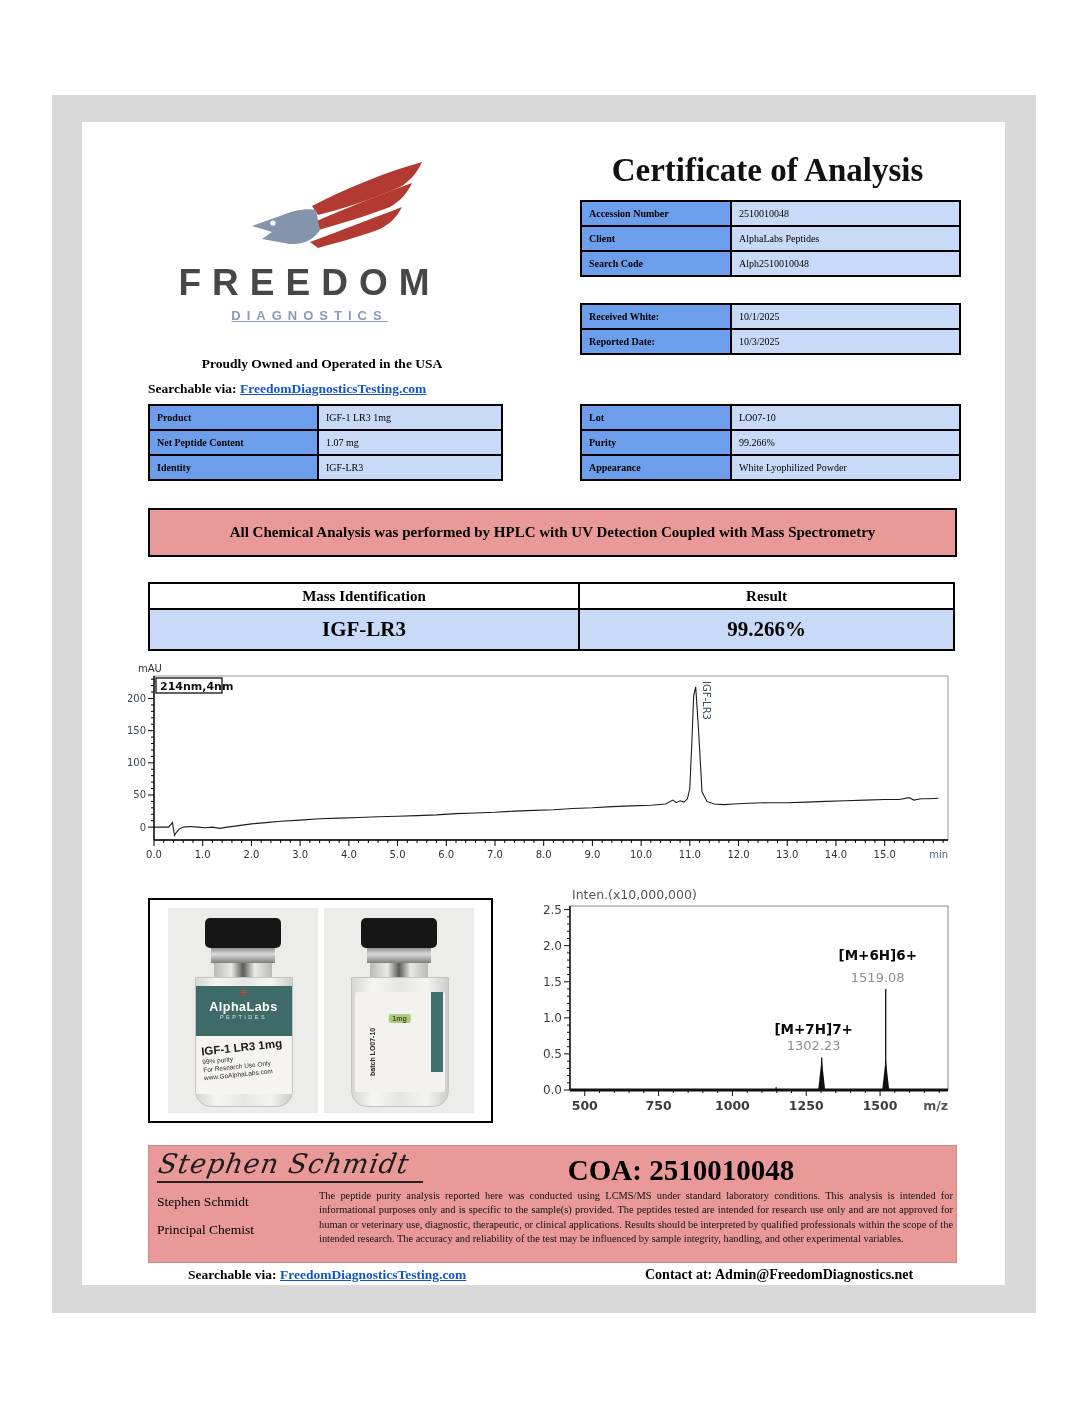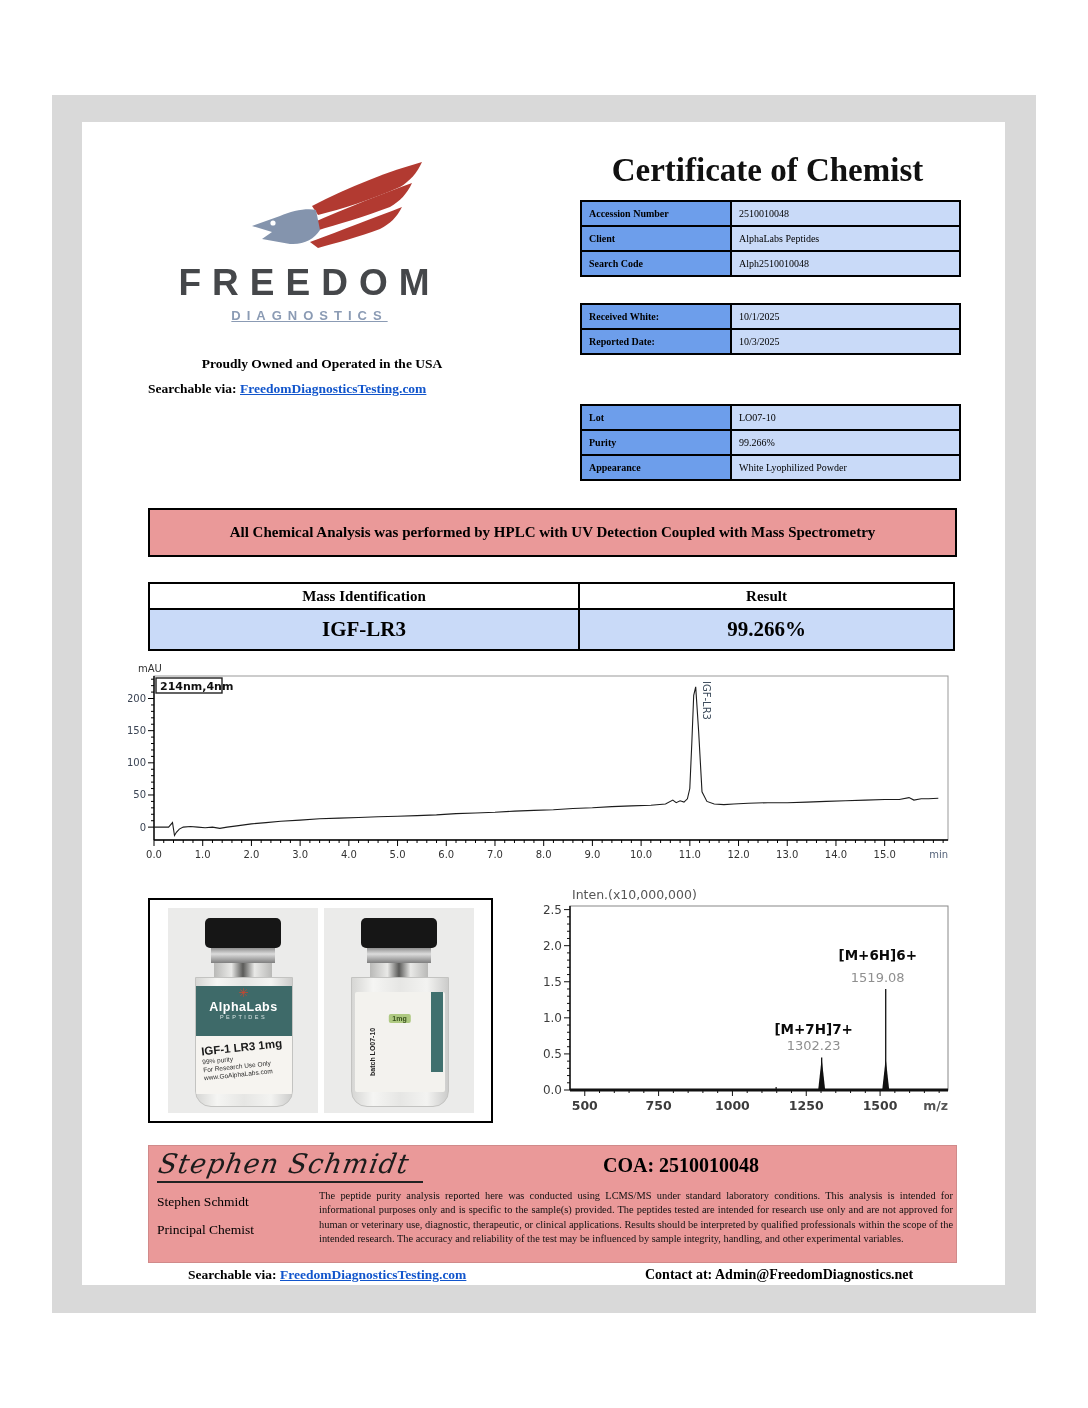--- a/index.html
+++ b/index.html
@@ -49,21 +49,21 @@
   .l1{font-family:"Liberation Sans",sans-serif;font-weight:700;font-size:11.5px;color:#1a1a1a;white-space:nowrap;}
   .l2{font-family:"Liberation Sans",sans-serif;font-size:6.5px;color:#2a2a2a;margin-top:1px;white-space:nowrap;}
   .wrap-label{position:absolute;left:3px;right:3px;top:14px;bottom:14px;background:#f3f2ee;border-radius:2px;}
   .teal-edge{position:absolute;right:2px;top:0;bottom:20px;width:12px;background:#40706e;}
   .badge-1mg{position:absolute;left:50%;transform:translateX(-50%);top:22px;background:#aec981;color:#39521d;font-family:"Liberation Sans",sans-serif;font-weight:700;font-size:7px;padding:1px 4px;border-radius:2px;}
   .batch-vert{position:absolute;left:14px;top:38px;transform:rotate(-90deg);transform-origin:left top;font-family:"Liberation Sans",sans-serif;font-weight:700;font-size:7px;color:#222;white-space:nowrap;transform:rotate(-90deg) translateX(-46px);}
   
   #sig-box{left:66px;top:1023px;width:807px;height:116px;background:#ea9999;border:1px solid #d08a8a;}
   #sig-script{left:8px;top:2px;font-family:"DejaVu Serif",serif;font-style:italic;font-size:27px;color:#1c1c1c;border-bottom:2px solid #222;padding:0 14px 2px 2px;}
   #sig-script span{display:inline-block;transform:skewX(-10deg);letter-spacing:1px;}
-  #coa-line{left:402px;top:8px;width:260px;text-align:center;font-weight:bold;font-size:20px;color:#000;white-space:nowrap;}
+  #coa-line{left:402px;top:8px;width:260px;text-align:center;font-weight:bold;font-size:29px;color:#000;white-space:nowrap;}
   #sig-name{left:8px;top:48px;font-size:13.5px;}
   #sig-role{left:8px;top:76px;font-size:13.5px;}
   #disclaimer{left:170px;top:43px;width:634px;font-size:10.4px;line-height:1.38;text-align:justify;color:#111;}
   
   #footer-search{left:106px;top:1145px;font-size:13.5px;font-weight:bold;}
   #footer-contact{left:563px;top:1145px;font-size:14px;font-weight:bold;}
 </style>
 </head>
 <body>
 
@@ -78,21 +78,21 @@
     <circle cx="33" cy="61" r="2.6" fill="#ffffff"></circle>
   </svg>
   <div id="brand" class="abs">FREEDOM</div>
   <div id="brand-sub" class="abs">DIAGNOSTICS</div>
   <div id="tagline" class="abs">Proudly Owned and Operated in the USA</div>
   <div id="searchable-hdr" class="abs">
     <span>Searchable via:</span>
     <a class="link" href="#">FreedomDiagnosticsTesting.com</a>
   </div>
 
-  <div id="title" class="abs">Certificate of Chemist</div>
+  <div id="title" class="abs">Certificate of Analysis</div>
 
   <table id="info-table" class="coa abs">
     <tbody>
         <tr>
           <td class="lbl" style="width:134px">Accession Number</td>
           <td class="val" style="width:213px">2510010048</td>
         </tr>
     <tr>
           <td class="lbl">Client</td>
           <td class="val">AlphaLabs Peptides</td>
@@ -110,20 +110,36 @@
           <td class="lbl" style="width:134px">Received White:</td>
           <td class="val" style="width:213px">10/1/2025</td>
         </tr>
     <tr>
           <td class="lbl">Reported Date:</td>
           <td class="val">10/3/2025</td>
         </tr>
   </tbody>
     </table>
 
+  <table id="product-table" class="coa abs">
+    <tbody>
+        <tr>
+          <td class="lbl" style="width:153px">Product</td>
+          <td class="val" style="width:168px">IGF-1 LR3 1mg</td>
+        </tr>
+    <tr>
+          <td class="lbl">Net Peptide Content</td>
+          <td class="val">1.07 mg</td>
+        </tr>
+    <tr>
+          <td class="lbl">Identity</td>
+          <td class="val">IGF-LR3</td>
+        </tr>
+  </tbody>
+    </table>
 
   <table id="lot-table" class="coa abs">
     <tbody>
         <tr>
           <td class="lbl" style="width:134px">Lot</td>
           <td class="val" style="width:213px">LO07-10</td>
         </tr>
     <tr>
           <td class="lbl">Purity</td>
           <td class="val">99.266%</td>

